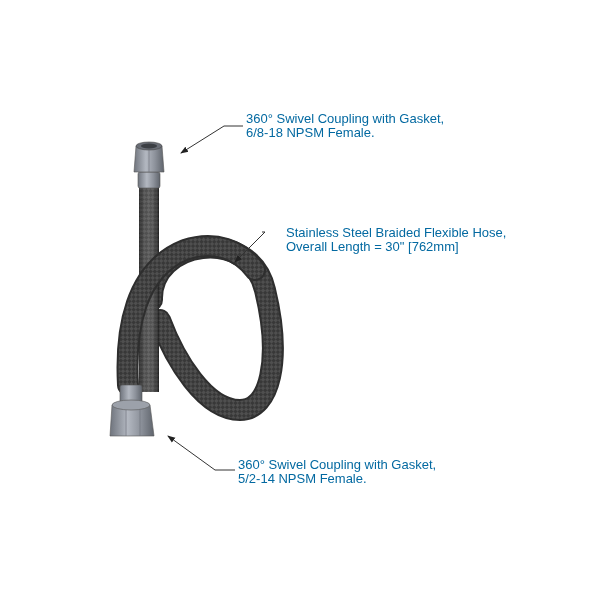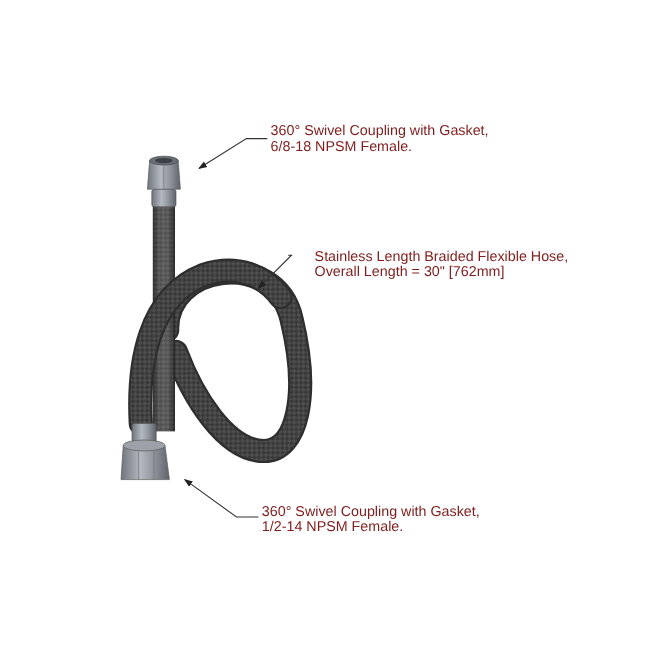--- a/index.html
+++ b/index.html
@@ -1,18 +1,18 @@
 <!DOCTYPE html>
 <html><head>
   <meta charset="utf-8">
   <style>
     html, body { margin: 0; padding: 0; background: #ffffff; }
     body { width: 600px; height: 600px; position: relative; overflow: hidden; font-family: "Liberation Sans", sans-serif; }
     #diagram { position: absolute; left: 0; top: 0; width: 600px; height: 600px; }
-    .callout { position: absolute; font-size: 13px; line-height: 14px; color: #7f1d1d; white-space: nowrap; }
+    .callout { position: absolute; font-size: 13px; line-height: 14px; color: #0369a1; white-space: nowrap; }
     .callout div { margin: 0; }
   </style>
 </head>
 <body>
 
 <svg id="diagram" viewBox="0 0 600 600" xmlns="http://www.w3.org/2000/svg">
   <defs>
     <pattern id="braid" width="6" height="6" patternUnits="userSpaceOnUse" patternTransform="rotate(45)">
       <rect width="6" height="6" fill="#3a3a3a"></rect>
       <rect width="3" height="3" fill="#555"></rect>
@@ -69,20 +69,20 @@
     <polyline points="235,470 215,470 168,436" fill="none" stroke="#333" stroke-width="1" marker-end="url(#arrow)"></polyline>
   </g>
 </svg>
 
 <div class="callout" style="left:246px; top:112px;">
   <div>360° Swivel Coupling with Gasket,</div>
   <div>6/8-18 NPSM Female.</div>
 </div>
 
 <div class="callout" style="left:286px; top:226px;">
-  <div>Stainless Length Braided Flexible Hose,</div>
+  <div>Stainless Steel Braided Flexible Hose,</div>
   <div>Overall Length = 30" [762mm]</div>
 </div>
 
 <div class="callout" style="left:238px; top:458px;">
   <div>360° Swivel Coupling with Gasket,</div>
-  <div>1/2-14 NPSM Female.</div>
+  <div>5/2-14 NPSM Female.</div>
 </div>
 
 </body></html>

